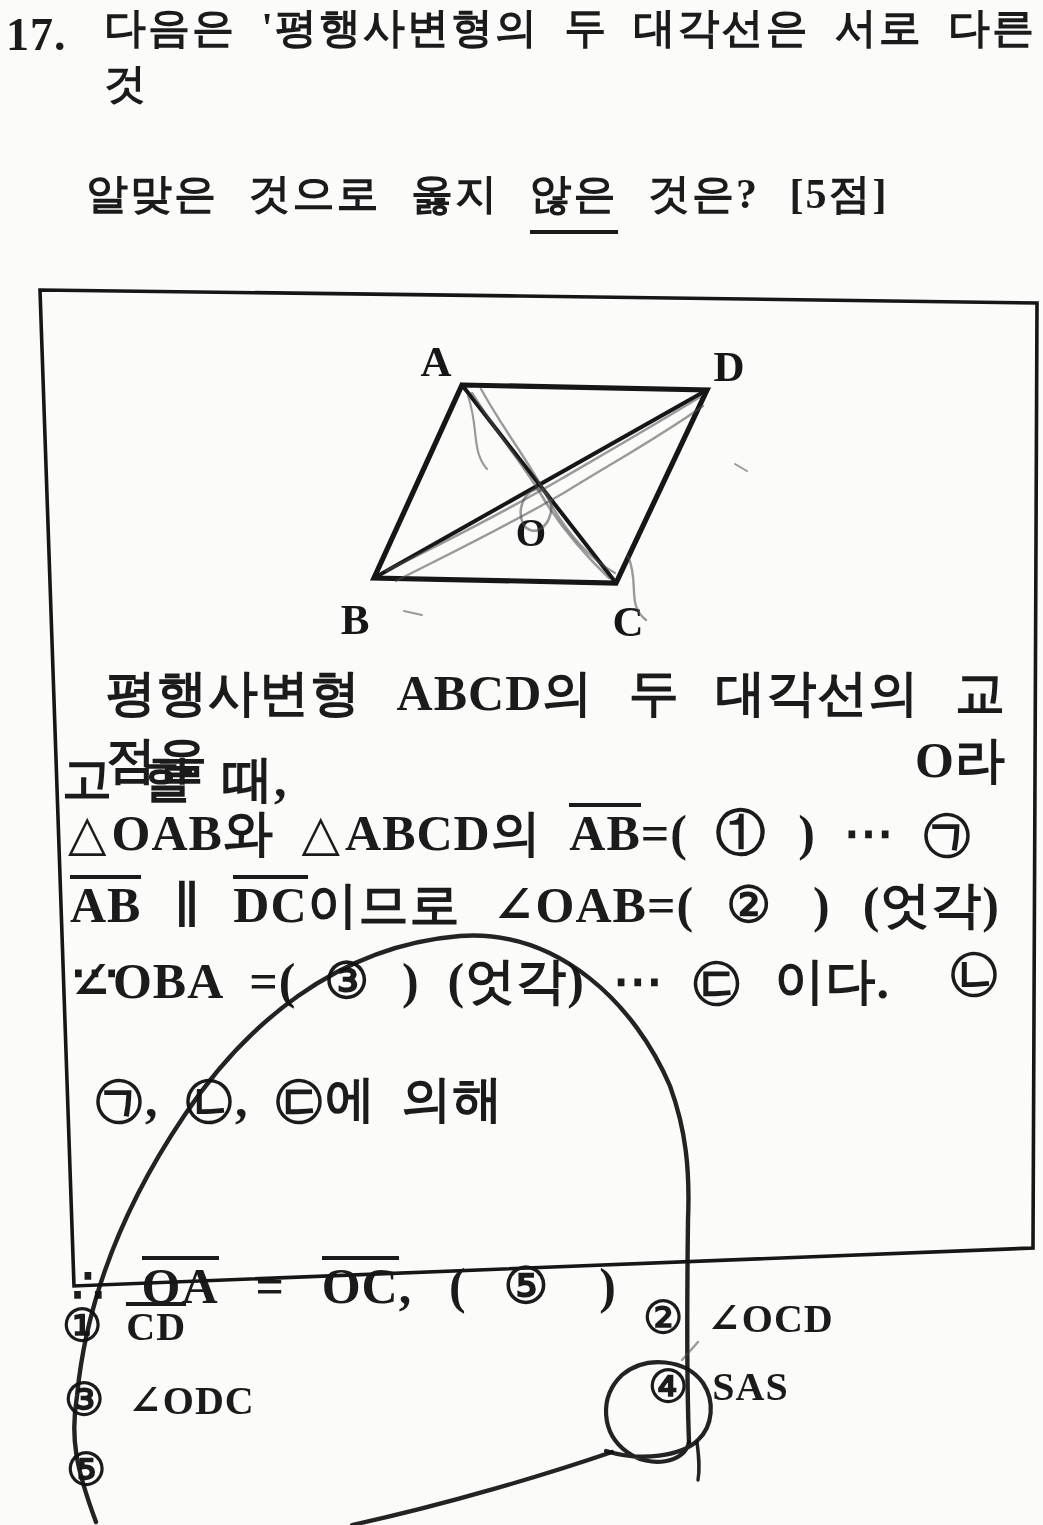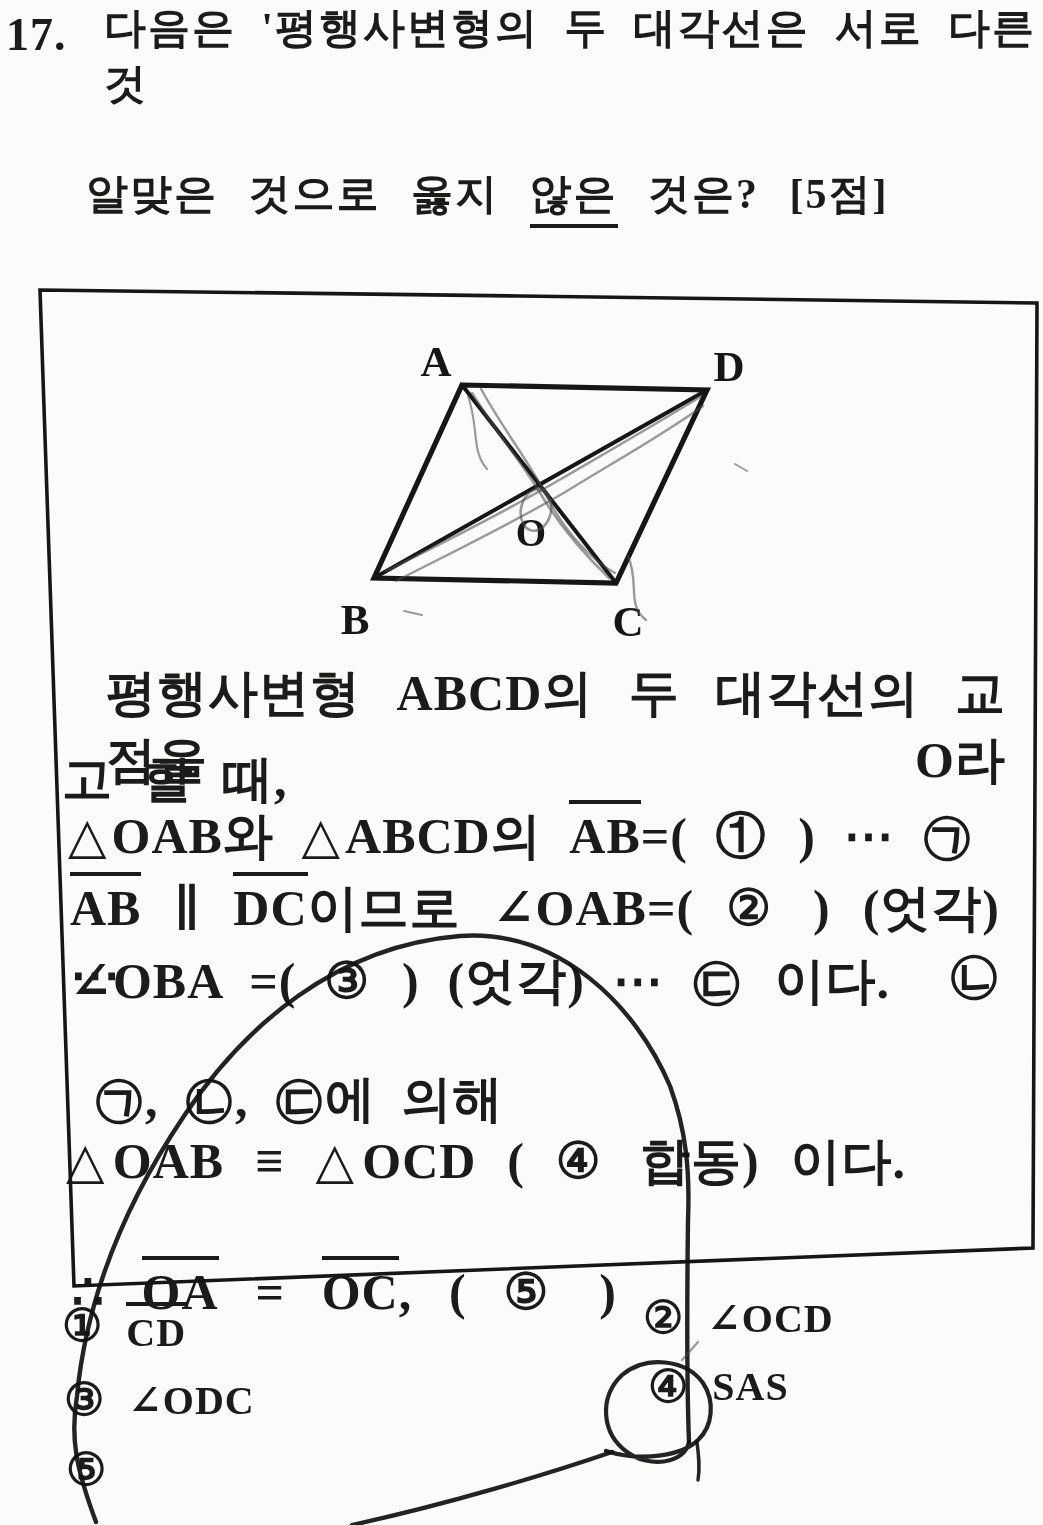--- a/index.html
+++ b/index.html
@@ -11,22 +11,22 @@
     font-family:"Liberation Serif","DejaVu Serif",serif;
     color:#1b1b1b;
     -webkit-font-smoothing:antialiased;
   }
   .abs{position:absolute;white-space:nowrap;}
   .txt{font-weight:600;}
   .qnum{font-size:46px;font-weight:700;letter-spacing:1px;}
   .qline{font-size:42px;letter-spacing:2px;word-spacing:12px;}
   .bline{font-size:50px;letter-spacing:1px;word-spacing:10px;}
   .spread{white-space:normal;text-align:justify;text-align-last:justify;display:block;}
-  .ovl{display:inline-block;border-top:4px solid #1b1b1b;padding-top:7px;line-height:1.02;}
-  .und{display:inline-block;border-bottom:4px solid #1b1b1b;padding-bottom:8px;line-height:1.02;text-align:right;}
+  .ovl{display:inline-block;border-top:4px solid #1b1b1b;padding-top:1px;line-height:1.02;}
+  .und{display:inline-block;border-bottom:4px solid #1b1b1b;padding-bottom:14px;line-height:1.02;text-align:right;}
   .choice{display:flex;align-items:flex-start;gap:24px;font-size:40px;font-weight:600;}
   .cnum{font-size:45px;line-height:1;position:relative;top:2px;}
   .ctext{letter-spacing:1px;}
   svg.art{position:absolute;left:0;top:0;pointer-events:none;}
   .ink{stroke:#161616;fill:none;}
   .pen{stroke:#101010;fill:none;stroke-linecap:round;stroke-linejoin:round;opacity:.92;}
   .pencil{stroke:#4a4a4a;fill:none;stroke-linecap:round;opacity:.55;}
   .figlabel{font-family:"Liberation Serif","DejaVu Serif",serif;font-weight:600;fill:#161616;}
 </style>
 </head>
@@ -37,21 +37,20 @@
   <div class="abs txt qnum" style="left:6px;top:8px;">17.</div>
   <div class="abs txt qline spread" style="left:104px;top:0;width:932px;"><span>다음은 '평행사변형의 두 대각선은 서로 다른 것</span></div>
   <div class="abs txt qline" style="left:86px;top:166px;word-spacing:18px;"><span>알맞은 것으로 옳지 </span><span class="und">않은</span><span> 것은? [5점]</span></div>
 
   <div class="abs txt bline spread" style="left:106px;top:660px;width:900px;"><span>평행사변형 ABCD의 두 대각선의 교점을 O라</span></div>
   <div class="abs txt bline" style="left:62px;top:735px;word-spacing:16px;margin-top:11px;"><span>고 할 때,</span></div>
   <div class="abs txt bline spread" style="left:68px;top:800px;width:905px;"><span>△OAB와 △ABCD의 </span><span class="ovl">AB</span><span>=( ① ) ⋯ ㉠</span></div>
   <div class="abs txt bline spread" style="left:70px;top:872px;width:930px;"><span class="ovl">AB</span><span> ∥ </span><span class="ovl">DC</span><span>이므로 ∠OAB=( ② ) (엇각) ⋯ ㉡</span></div>
   <div class="abs txt bline spread" style="left:70px;top:948px;width:820px;"><span>∠OBA =( ③ ) (엇각) ⋯ ㉢ 이다.</span></div>
   <div class="abs txt bline" style="left:94px;top:1066px;word-spacing:12px;"><span>㉠, ㉡, ㉢에 의해</span></div>
-  <div class="abs txt bline spread" style="left:66px;top:1128px;width:840px;"><span>△OAB ≡ △OCD ( ④ 합동) 이다.</span></div>
   <div class="abs txt bline spread" style="left:72px;top:1256px;width:545px;"><span>∴ </span><span class="ovl">OA</span><span> = </span><span class="ovl">OC</span><span>, ( ⑤ )</span></div>
 
   <div class="abs choice" style="left:62px;top:1302px;">
     <span class="cnum">①</span>
     <span class="ctext"><span class="ovl">CD</span></span>
   </div>
   <div class="abs choice" style="left:643px;top:1294px;">
     <span class="cnum">②</span>
     <span class="ctext"><span>∠OCD</span></span>
   </div>

